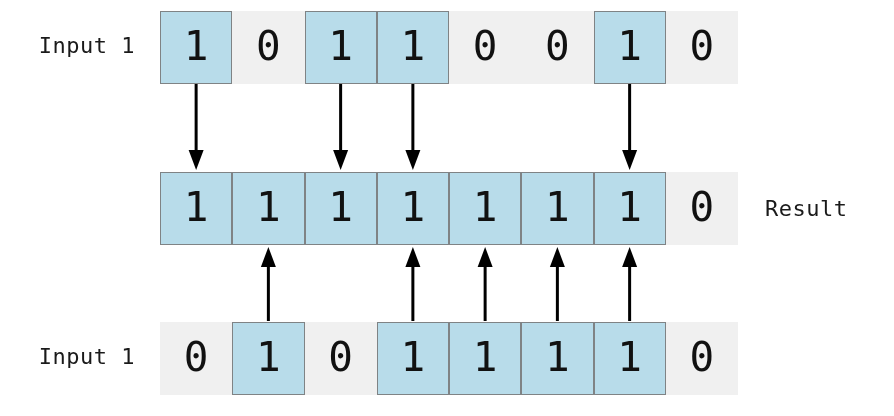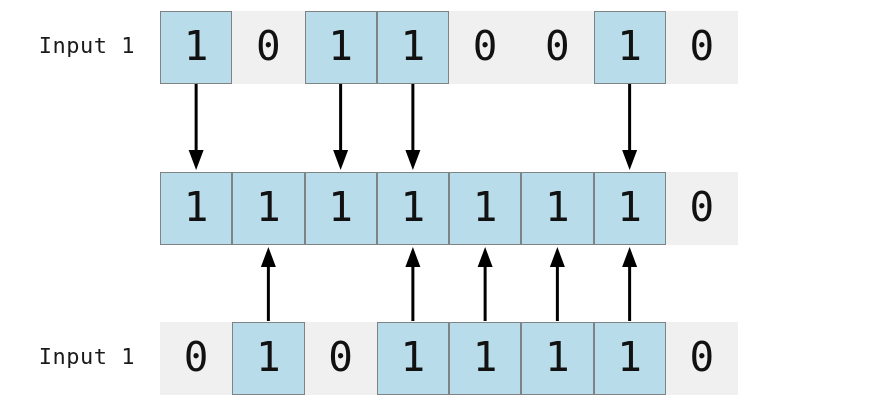--- a/index.html
+++ b/index.html
@@ -90,20 +90,21 @@
     pointer-events: none;
   }
 </style>
 </head>
 <body>
 
 <div id="stage">
 
   <div class="row-label left" id="label-input1">Input 1</div>
 
+  <div class="row-label right" id="label-result">Result</div>
 
   <div class="row-label left" id="label-input2">Input 1</div>
 
   <div class="bit-row" id="row-input1">
       <div class="bit-cell on">
         <span class="digit">1</span>
       </div>
       <div class="bit-cell">
         <span class="digit">0</span>
       </div>

